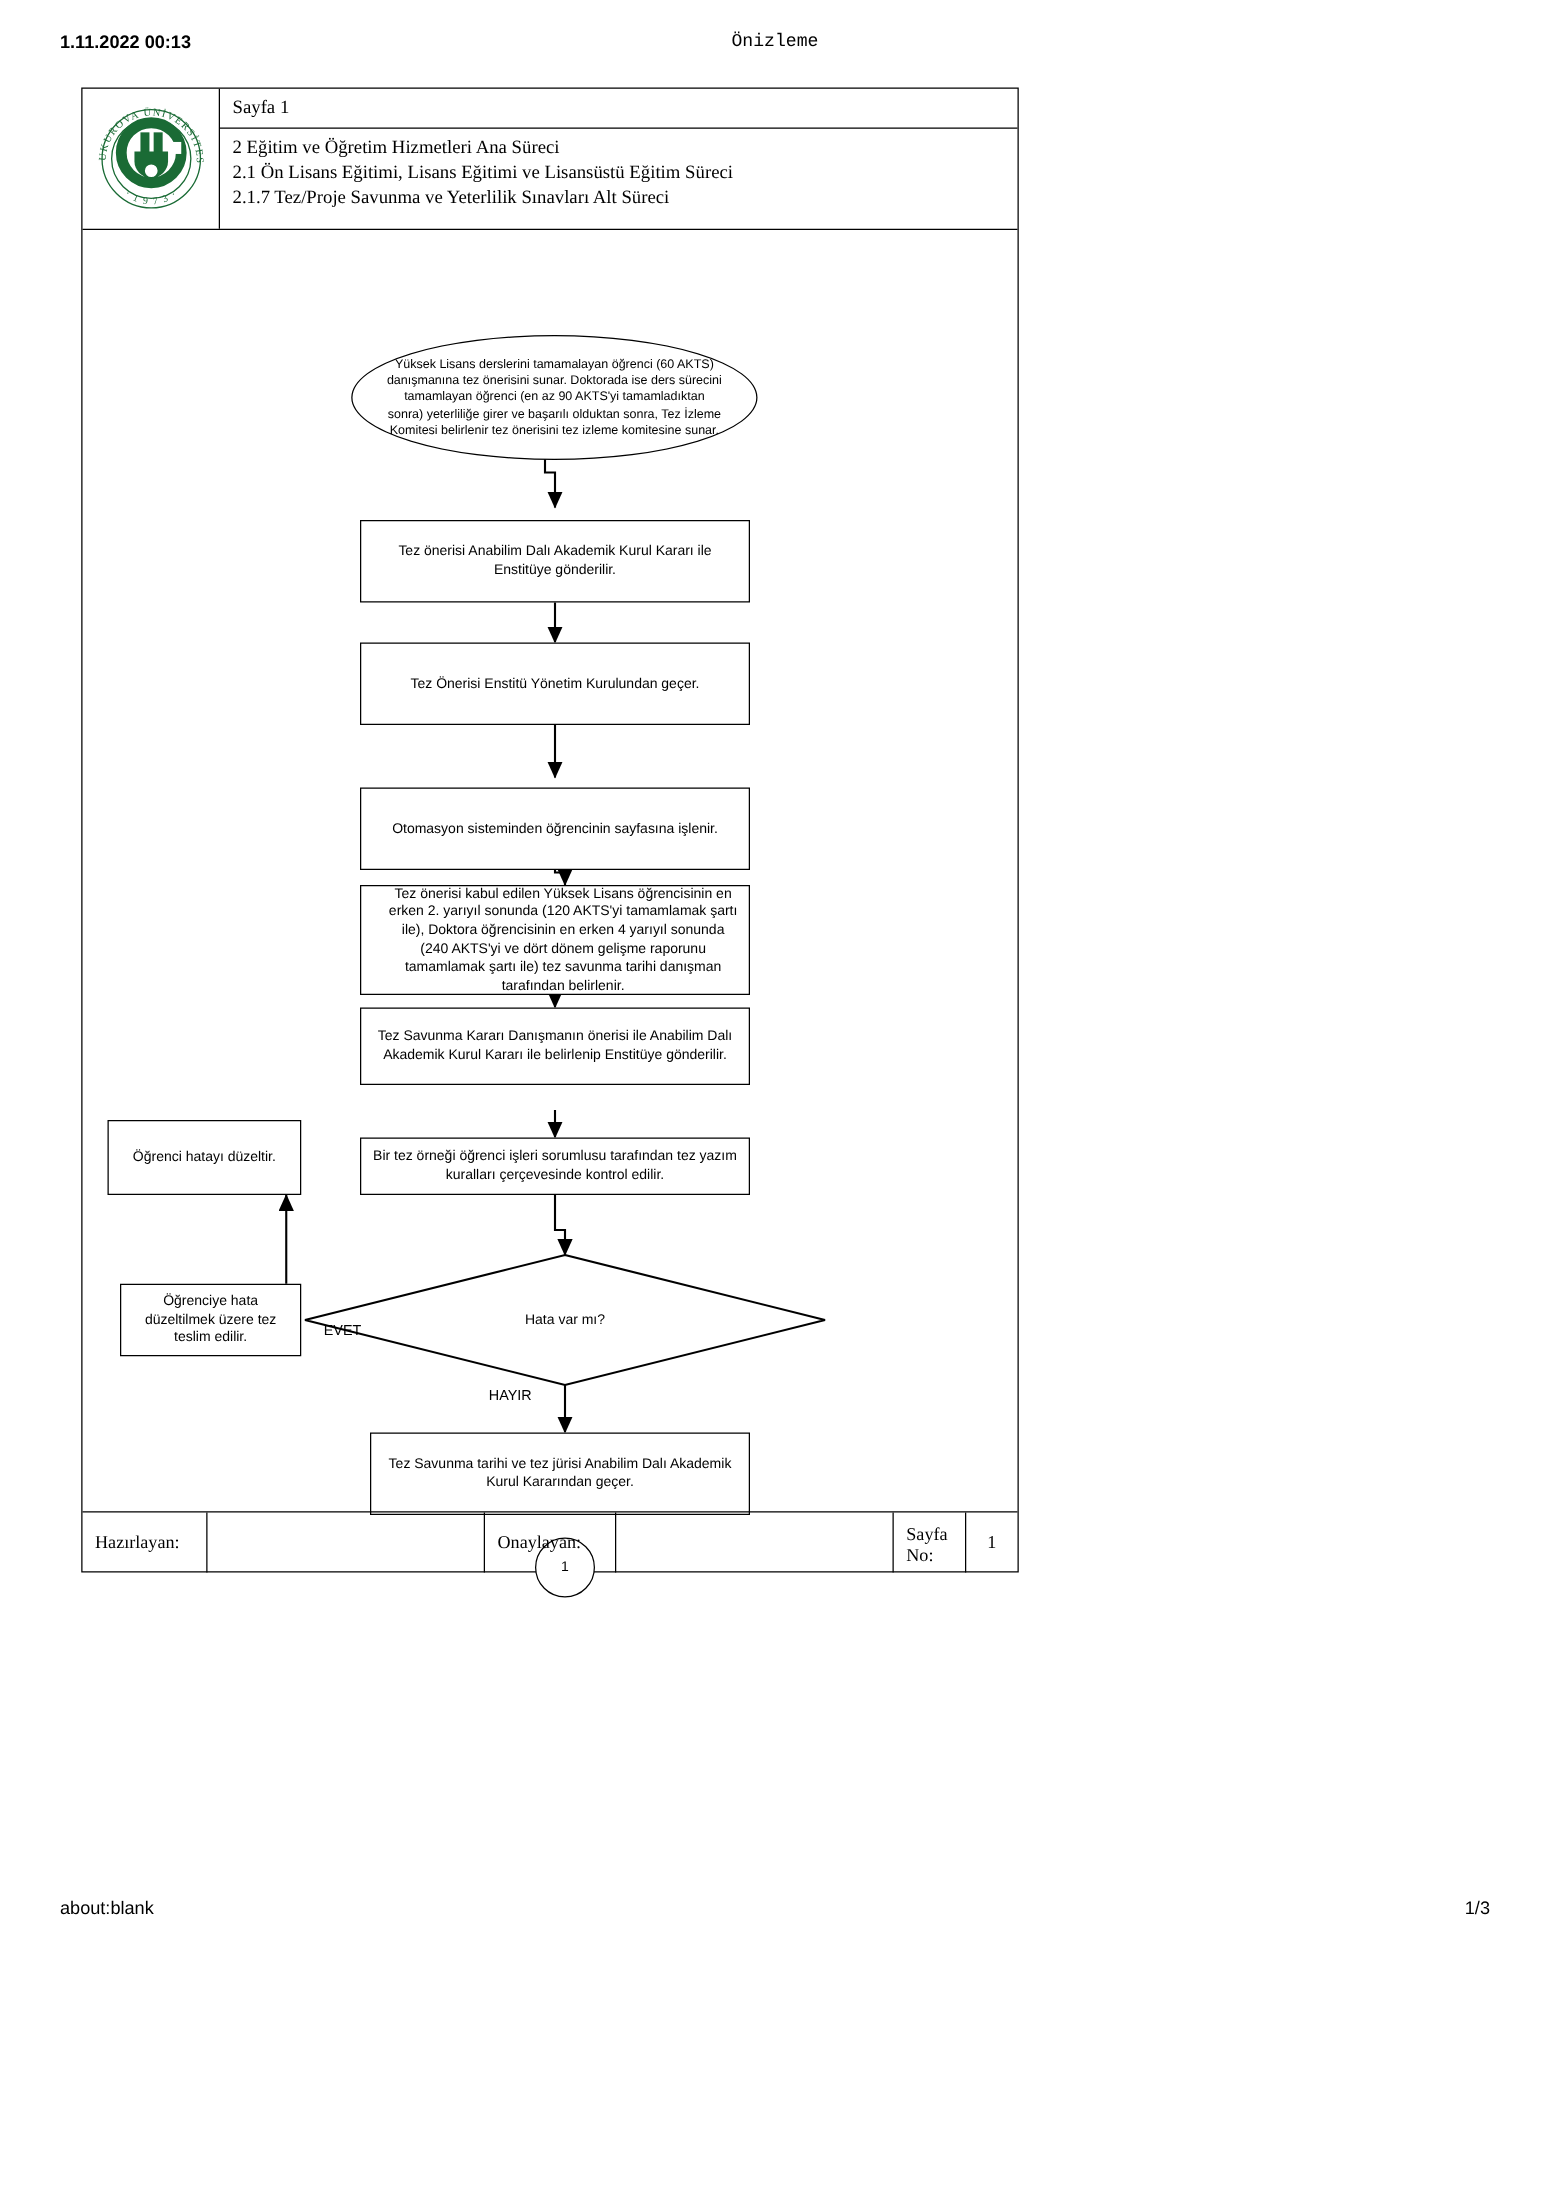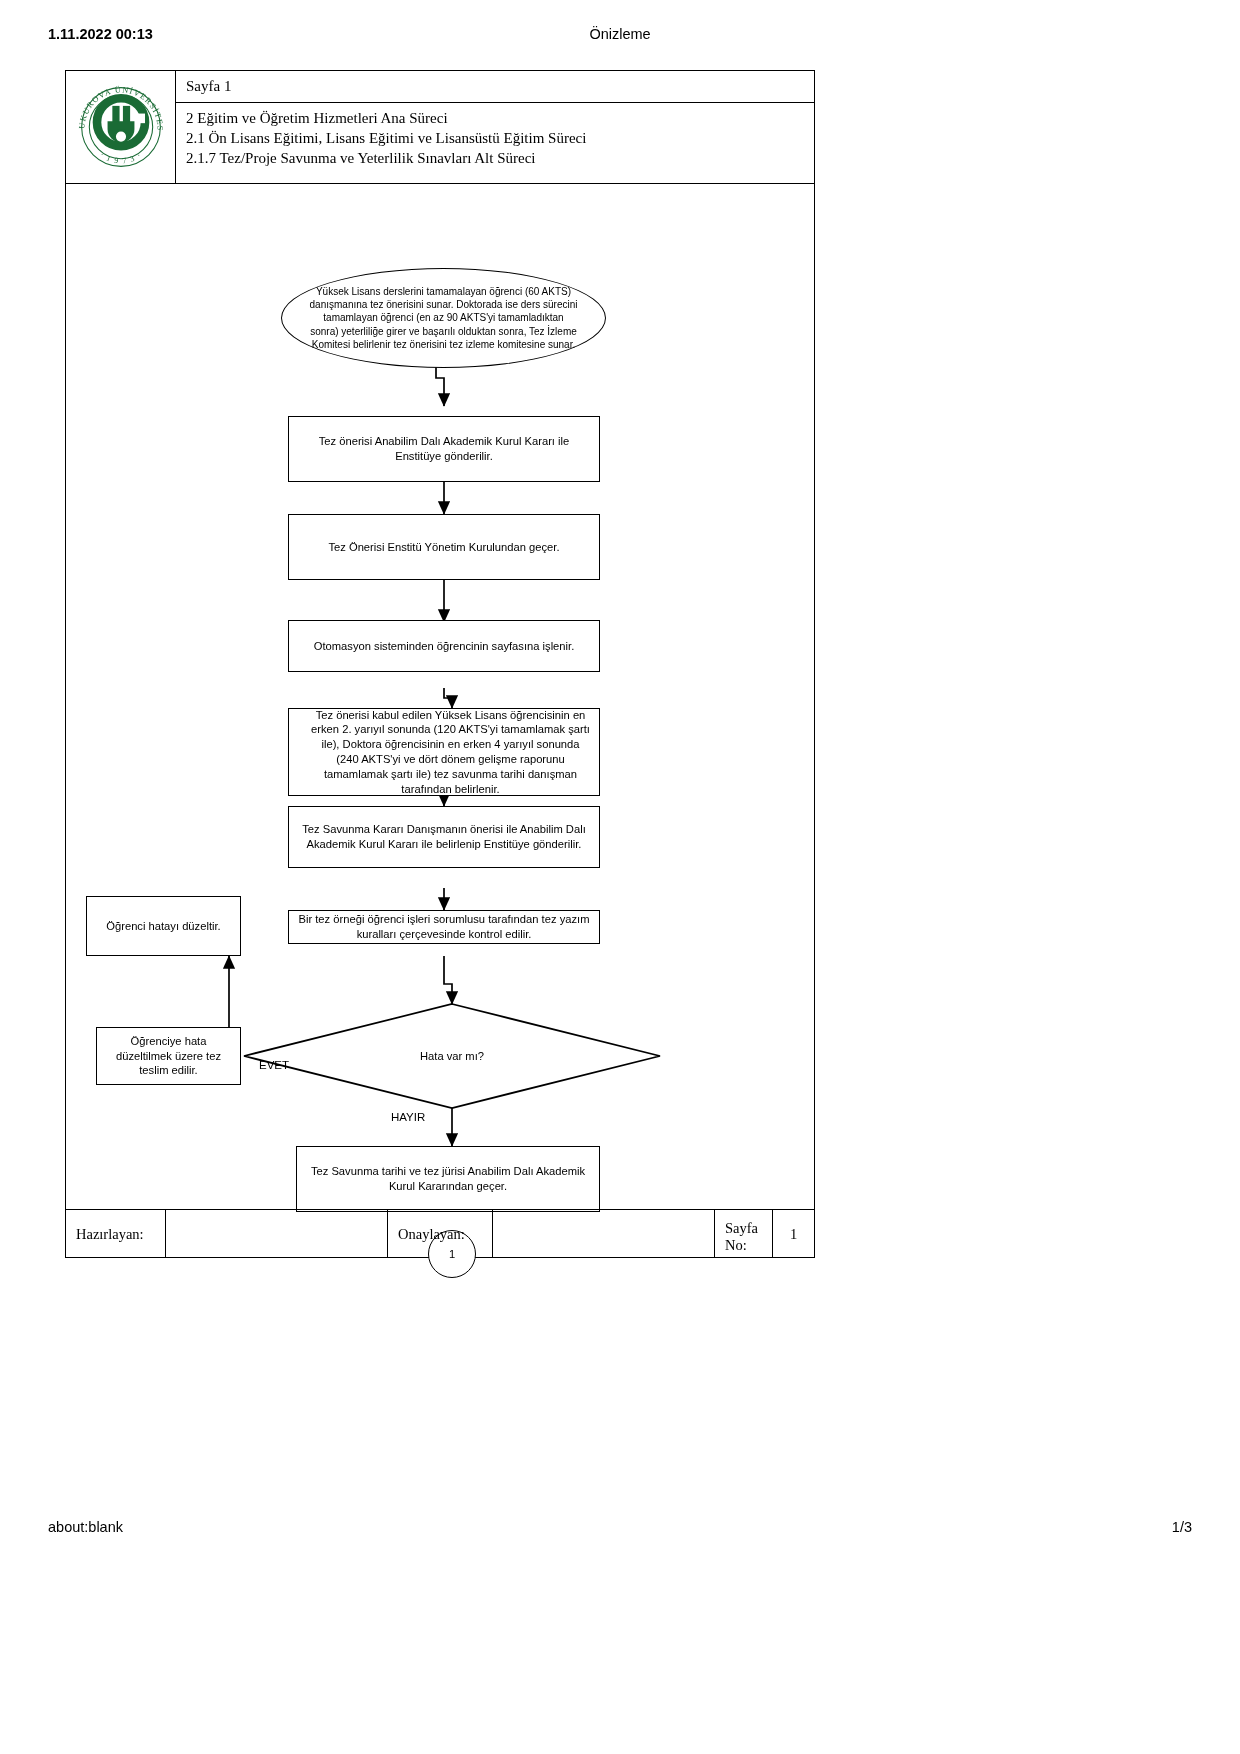--- a/index.html
+++ b/index.html
@@ -9,21 +9,21 @@
     font-family: "Liberation Sans", sans-serif;
   }
   body { width: 1240px; height: 1754px; position: relative; overflow: hidden; }
 
   
   .print-head {
     position: absolute; top: 26px; left: 0; width: 1240px;
     font-size: 14.5px; color: #000;
   }
   .print-head .ph-left  { position: absolute; left: 48px;  top: 0; white-space: nowrap; font-weight: bold; }
-  .print-head .ph-center{ position: absolute; left: 0; top: 0; width: 1240px; text-align: center; }
+  .print-head .ph-center{ position: absolute; left: 0; top: 0; width: 1240px; text-align: center; font-family: Liberation Mono, monospace; }
   .print-foot {
     position: absolute; top: 1519px; left: 0; width: 1240px;
     font-size: 14.5px; color: #000;
   }
   .print-foot .pf-left  { position: absolute; left: 48px; top: 0; }
   .print-foot .pf-right { position: absolute; right: 48px; top: 0; }
 
   
   .sheet {
     position: absolute; left: 65px; top: 70px;
@@ -203,33 +203,33 @@
     </div>
 
     <div class="node" style="left:222px; top:232px; width:312px; height:66px;">
       <span>Tez önerisi Anabilim Dalı Akademik Kurul Kararı ile Enstitüye gönderilir.</span>
     </div>
 
     <div class="node" style="left:222px; top:330px; width:312px; height:66px;">
       <span>Tez Önerisi Enstitü Yönetim Kurulundan geçer.</span>
     </div>
 
-    <div class="node" style="left:222px; top:436px; width:312px; height:52px;">
+    <div class="node" style="left:222px; top:446px; width:312px; height:66px;">
       <span>Otomasyon sisteminden öğrencinin sayfasına işlenir.</span>
     </div>
 
     <div class="node" style="left:222px; top:524px; width:312px; height:88px;padding-left:20px;">
       <span>Tez önerisi kabul edilen Yüksek Lisans öğrencisinin en erken 2. yarıyıl sonunda (120 AKTS'yi tamamlamak şartı ile), Doktora öğrencisinin en erken 4 yarıyıl sonunda (240 AKTS'yi ve dört dönem gelişme raporunu tamamlamak şartı ile) tez savunma tarihi danışman tarafından belirlenir.</span>
     </div>
 
     <div class="node" style="left:222px; top:622px; width:312px; height:62px;">
       <span>Tez Savunma Kararı Danışmanın önerisi ile Anabilim Dalı Akademik Kurul Kararı ile belirlenip Enstitüye gönderilir.</span>
     </div>
 
-    <div class="node" style="left:222px; top:726px; width:312px; height:34px;">
+    <div class="node" style="left:222px; top:726px; width:312px; height:46px;">
       <span>Bir tez örneği öğrenci işleri sorumlusu tarafından tez yazım kuralları çerçevesinde kontrol edilir.</span>
     </div>
 
     <div class="node" style="left:20px; top:712px; width:155px; height:60px;">
       <span>Öğrenci hatayı düzeltir.</span>
     </div>
 
     <div class="node" style="left:30px; top:843px; width:145px; height:58px;">
       <span>Öğrenciye hata düzeltilmek üzere tez teslim edilir.</span>
     </div>

